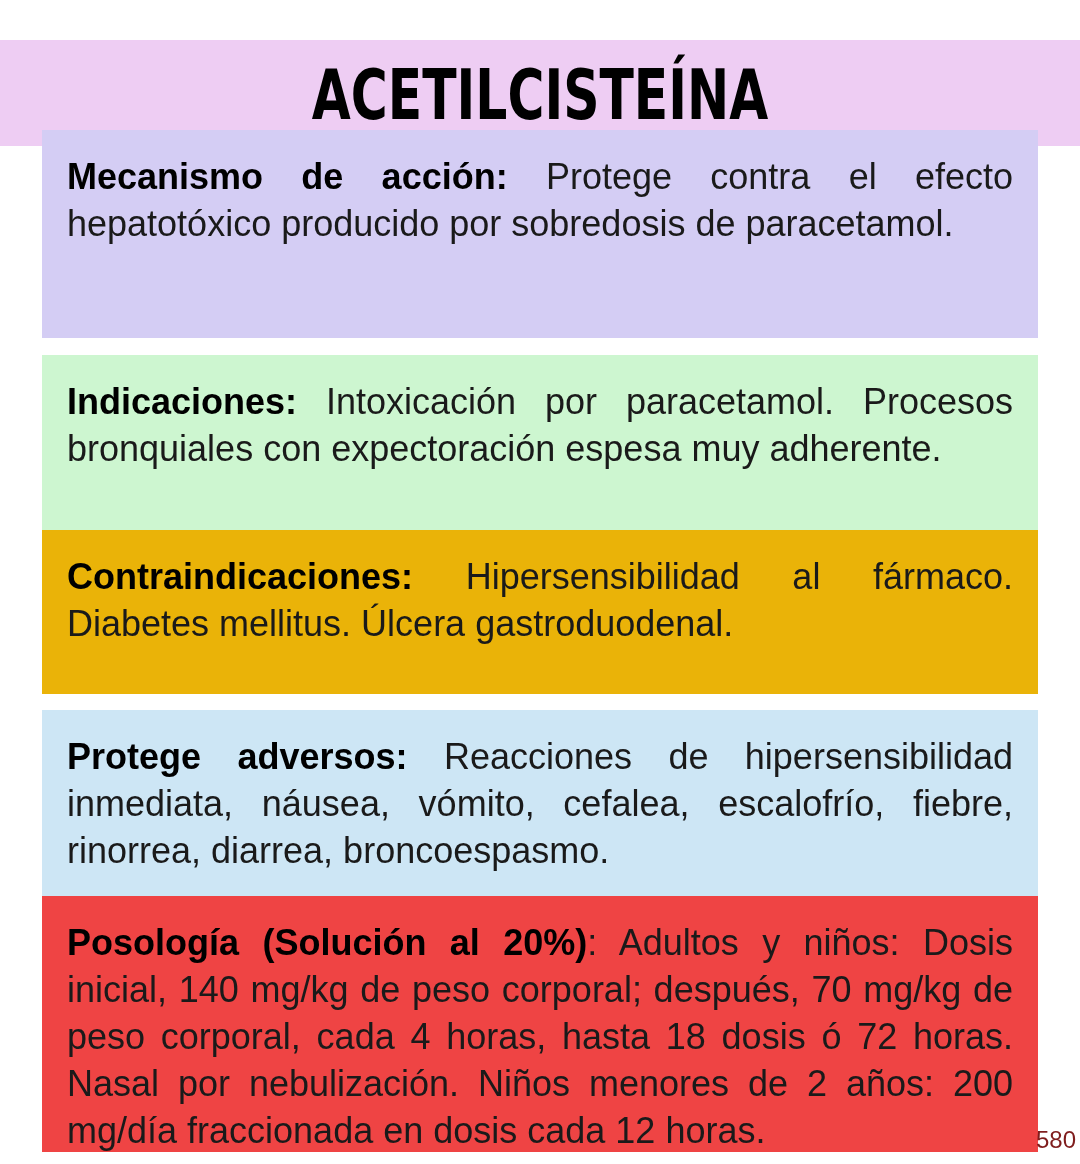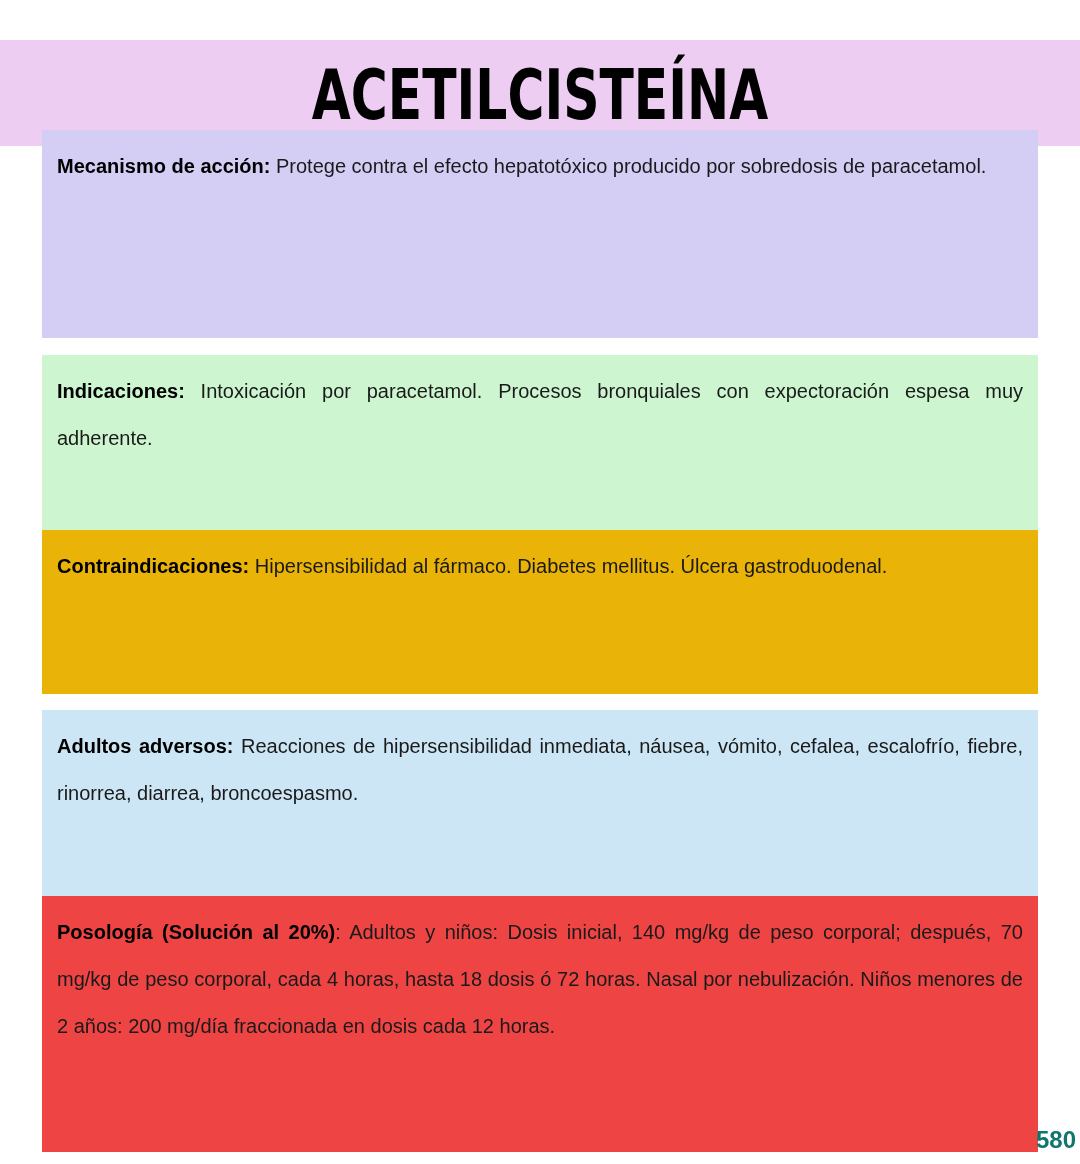--- a/index.html
+++ b/index.html
@@ -3,28 +3,28 @@
 <meta charset="utf-8">
 <style>
   html, body { margin:0; padding:0; }
   body { width:1080px; height:1164px; background:#ffffff; position:relative; overflow:hidden;
          font-family:"Liberation Sans", sans-serif; color:#111; }
   .header { position:absolute; left:0; top:0; width:1080px; height:106px; background:#eecdf3;
             display:flex; align-items:center; justify-content:center;margin-top:40px; }
   .title { font-family:"DejaVu Sans", sans-serif; font-weight:bold; font-size:70px; letter-spacing:0px;
            transform:scaleX(0.72); transform-origin:center; color:#000; margin-top:4px; }
   .box { position:absolute; left:42px; width:996px; box-sizing:border-box; padding:8px 10px 0 10px; }
-  .box p { margin:5px; font-size:20px; line-height:47px; text-align:justify; color:#1a1a1a; }
+  .box p { margin:15px; font-size:36px; line-height:47px; text-align:justify; color:#1a1a1a; }
   .box .lbl { font-weight:bold; color:#000; }
   .b1 { top:130px; height:208px; background:#d4cdf4; }
   .b2 { top:355px; height:192px; background:#cdf6d0; }
   .b3 { top:530px; height:164px; background:#eab308; }
   .b4 { top:710px; height:194px; background:#cde6f5; }
   .b5 { top:896px; height:256px; background:#ef4444; }
-  .pagenum { position:absolute; right:4px; top:1126px; font-size:24px; font-weight:bold; color:#0f766e; }
+  .pagenum { position:absolute; right:4px; top:1126px; font-size:24px; font-weight:normal; color:#7f1d1d; }
 </style>
 </head>
 <body>
 
 <div class="header">
   <div class="title">ACETILCISTEÍNA</div>
 </div>
 
 <div class="box b1">
   <p><span class="lbl">Mecanismo de acción:</span><span> Protege contra el efecto hepatotóxico producido por sobredosis de paracetamol.</span></p>
@@ -32,20 +32,20 @@
 
 <div class="box b2">
   <p><span class="lbl">Indicaciones:</span><span> Intoxicación por paracetamol. Procesos bronquiales con expectoración espesa muy adherente.</span></p>
 </div>
 
 <div class="box b3">
   <p><span class="lbl">Contraindicaciones:</span><span> Hipersensibilidad al fármaco. Diabetes mellitus. Úlcera gastroduodenal.</span></p>
 </div>
 
 <div class="box b4">
-  <p><span class="lbl">Adultos adversos:</span><span> Reacciones de hipersensibilidad inmediata, náusea, vómito, cefalea, escalofrío, fiebre, rinorrea, diarrea, broncoespasmo.</span></p>
+  <p><span class="lbl">Protege adversos:</span><span> Reacciones de hipersensibilidad inmediata, náusea, vómito, cefalea, escalofrío, fiebre, rinorrea, diarrea, broncoespasmo.</span></p>
 </div>
 
 <div class="box b5">
   <p><span class="lbl">Posología (Solución al 20%)</span><span>:  Adultos y niños: Dosis inicial, 140 mg/kg de peso corporal; después, 70 mg/kg de peso corporal, cada 4 horas, hasta 18 dosis ó 72 horas. Nasal por nebulización. Niños menores de 2 años: 200 mg/día fraccionada en dosis cada 12 horas.</span></p>
 </div>
 
 <div class="pagenum">580</div>
 
 </body></html>

